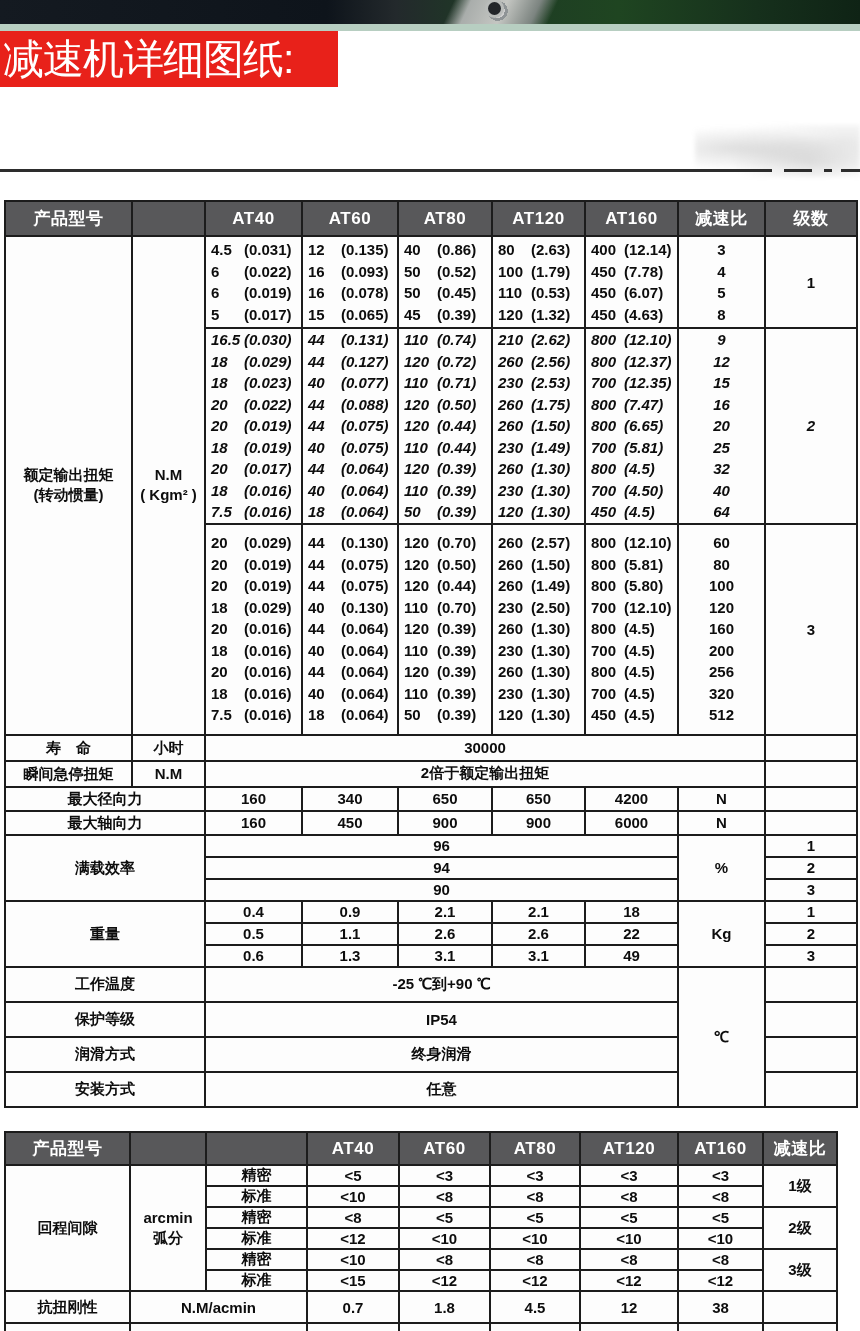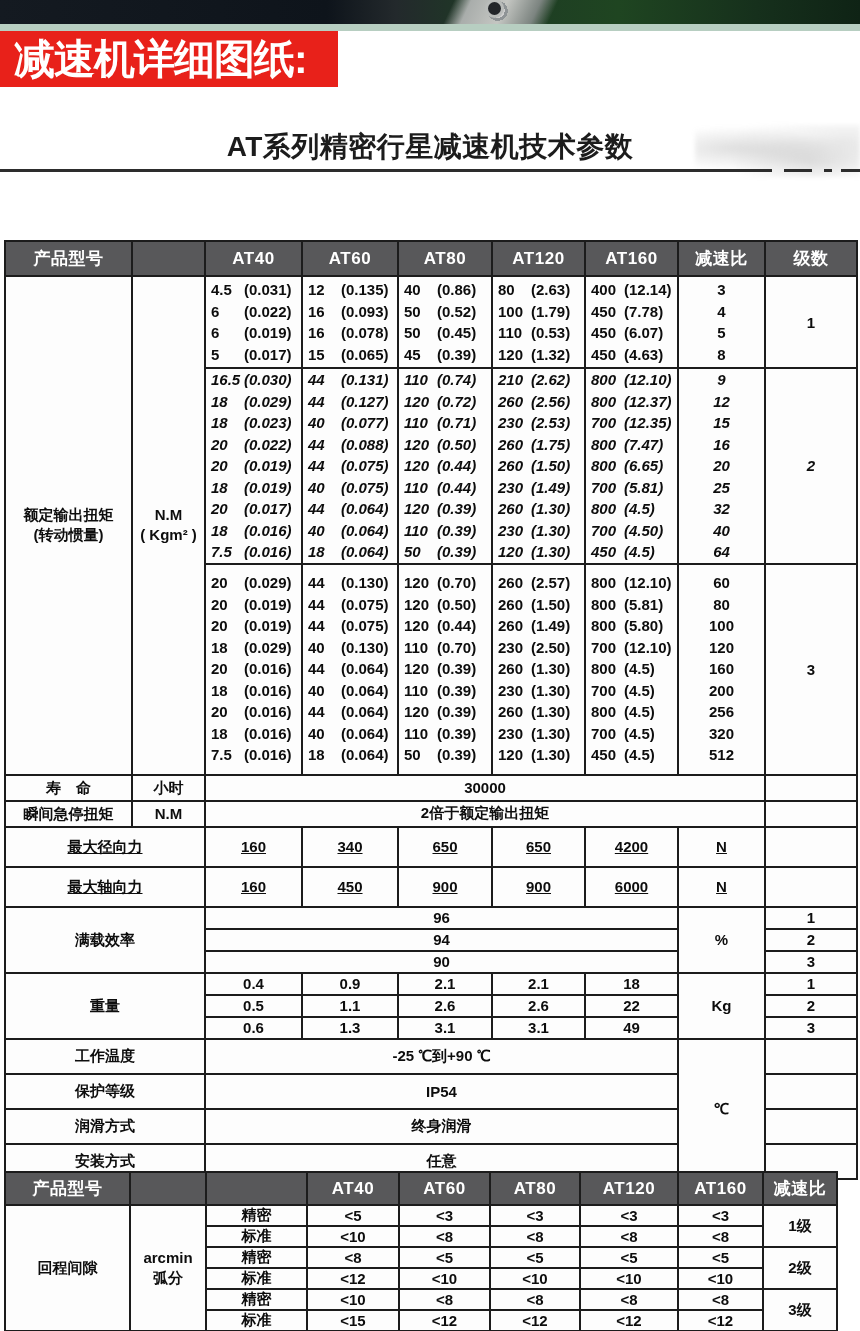--- a/index.html
+++ b/index.html
@@ -12,57 +12,57 @@
   .machine-blob{position:absolute;left:428px;top:0;width:134px;height:24px;
     background:radial-gradient(circle at 52% 45%, #cfcfcf 0 7px, #8f9496 7px 10px, transparent 10px),
                linear-gradient(115deg, transparent 18%, #a9adab 30%, #c4c6c2 55%, #7c8480 78%, transparent 90%);}
   .machine-hole{position:absolute;left:488px;top:2px;width:13px;height:13px;border-radius:50%;
     background:#23262a;box-shadow:0 0 0 3px #b9bcba;}
   .sage-band{position:absolute;left:0;top:24px;width:860px;height:7px;background:#b7cec1;}
 
   
   .banner{position:absolute;left:0;top:31px;width:338px;height:56px;background:#e8211a;
     display:flex;align-items:center;}
-  .banner span{color:#ffffff;font-size:41px;font-weight:bold;letter-spacing:-1px;padding-left:14px;white-space:nowrap;}
+  .banner span{color:#ffffff;font-size:41px;font-weight:normal;letter-spacing:-1px;padding-left:3px;white-space:nowrap;}
 
   
   .title{position:absolute;left:0;top:128px;width:860px;text-align:center;
     font-size:28px;font-weight:bold;color:#1c1c1c;letter-spacing:0.5px;}
   .smudge{position:absolute;left:695px;top:125px;width:165px;height:52px;filter:blur(2px);
     background:radial-gradient(ellipse at 25% 45%, rgba(140,140,140,.28), transparent 55%),
                radial-gradient(ellipse at 70% 70%, rgba(150,150,150,.30), transparent 50%),
                radial-gradient(ellipse at 92% 30%, rgba(160,160,160,.22), transparent 55%);}
   .rule{position:absolute;top:169px;height:3px;background:#2d2d2d;}
   .rule.solid{left:0;width:772px;}
   .rule.d1{left:784px;width:28px;}
   .rule.d2{left:824px;width:8px;}
   .rule.d3{left:841px;width:19px;}
 
   
-  table.spec{position:absolute;border-collapse:collapse;table-layout:fixed;background:#fdfdfd;margin-top:40px;}
+  table.spec{position:absolute;border-collapse:collapse;table-layout:fixed;background:#fdfdfd;}
   table.spec td,table.spec th{border:2px solid #1c1c1c;text-align:center;vertical-align:middle;
     font-weight:bold;padding:0;overflow:hidden;}
   table.spec th{background:#58585a;color:#ffffff;font-size:17px;letter-spacing:0.5px;}
   table.spec td{font-size:15px;color:#0d0d0d;}
 
   td.lbl{font-size:15px;line-height:20px;}
   td.blk{font-size:14px;}
   td.blk div{height:21.5px;line-height:21.5px;white-space:nowrap;}
   td.blk div.tq-line{display:flex;justify-content:flex-start;padding-left:5px;}
   span.tq-n{flex:0 0 2.2em;text-align:left;}
   span.tq-p{text-align:left;}
   td.ratio div{height:21.5px;line-height:21.5px;}
   td.unitcell{font-size:15px;line-height:19px;}
 
   tr.r-head{height:35px;}
   tr.r-b1{height:92px;}
   tr.r-b2{height:185px;font-style:italic;}
   tr.r-b3{height:211px;}
   tr.r-life,tr.r-estop{height:26px;padding-left:45px;}
-  tr.r-rad,tr.r-ax{height:40px;text-decoration:underline;}
+  tr.r-rad,tr.r-ax{height:24px;}
   tr.r-eff{height:22px;}
   tr.r-wt{height:22px;}
   tr.r-env{height:35px;}
 
   tr.t2-row{height:20px;}
   tr.t2-head{height:33px;}
   tr.t2-rig{height:32px;}
   tr.t2-partial{height:22px;}
   #t2 td{font-size:15px;}
 </style>
@@ -74,21 +74,20 @@
   <div class="photo-strip">
     <div class="machine-blob"></div>
     <div class="machine-hole"></div>
   </div>
   <div class="sage-band"></div>
 
   <div class="banner">
     <span>减速机详细图纸:</span>
   </div>
 
-  <div class="title">AT系列精密行星减速机技术参数</div>
   <div class="smudge"></div>
   <div class="rule solid"></div>
   <div class="rule d1"></div>
   <div class="rule d2"></div>
   <div class="rule d3"></div>
 
   <table class="spec" id="t1" style="left:4px;top:200px;width:852px;">
     <colgroup>
       <col style="width:127px">
         <col style="width:73px">

